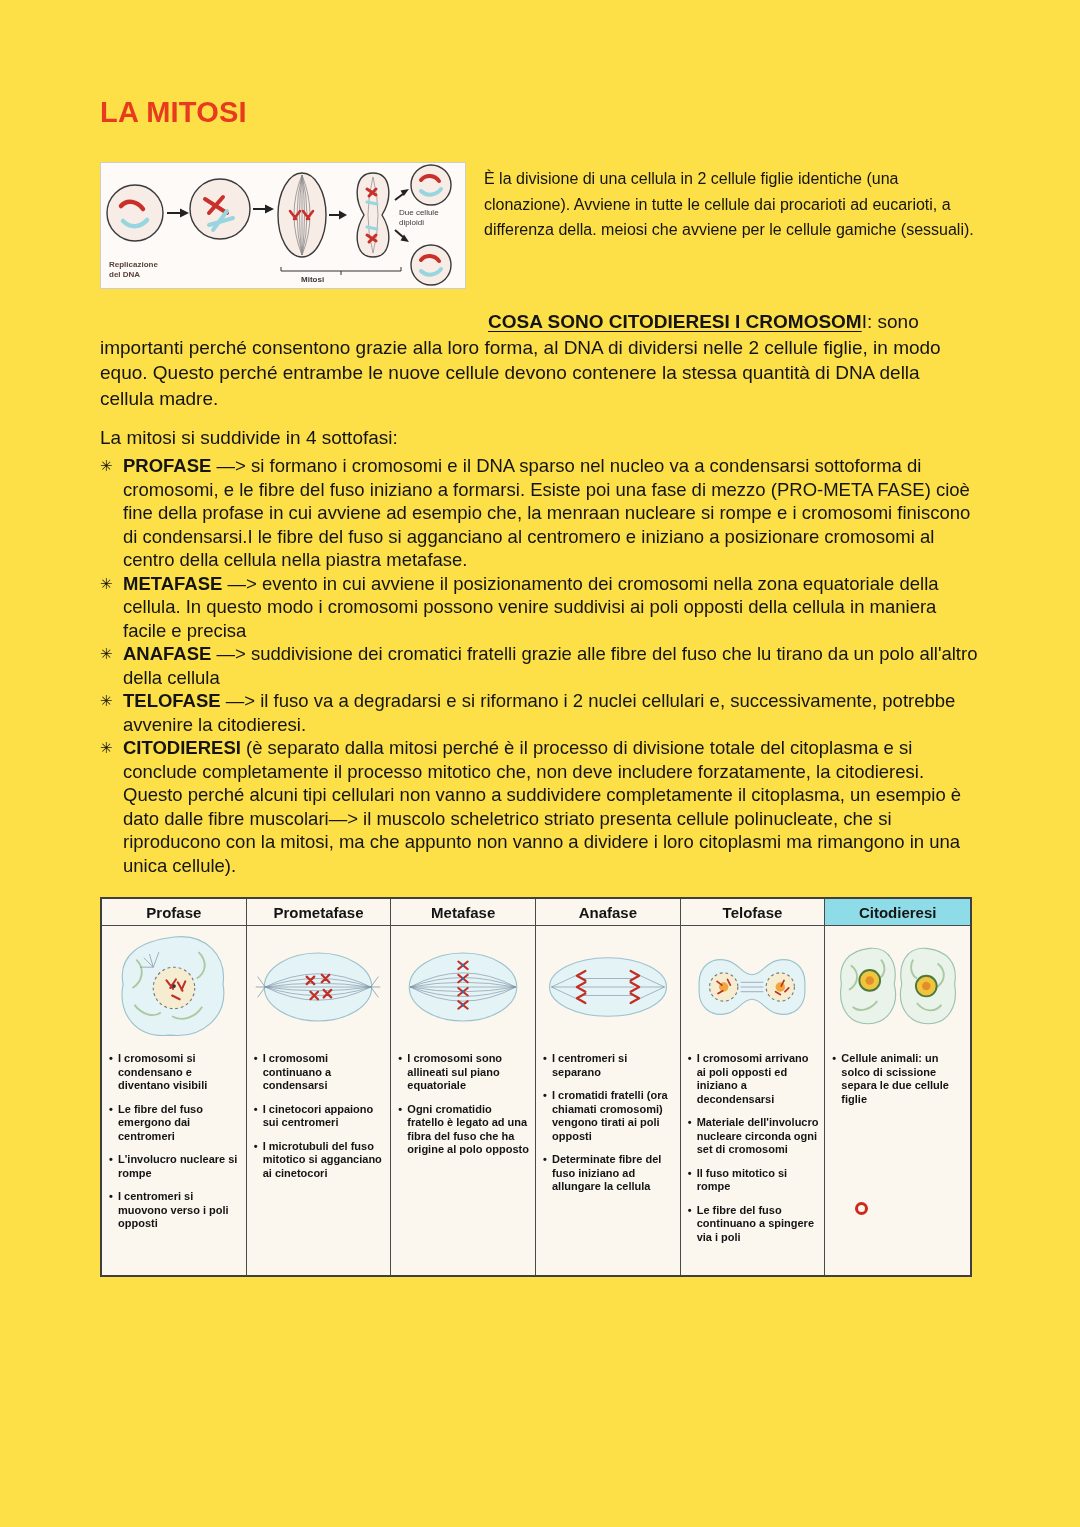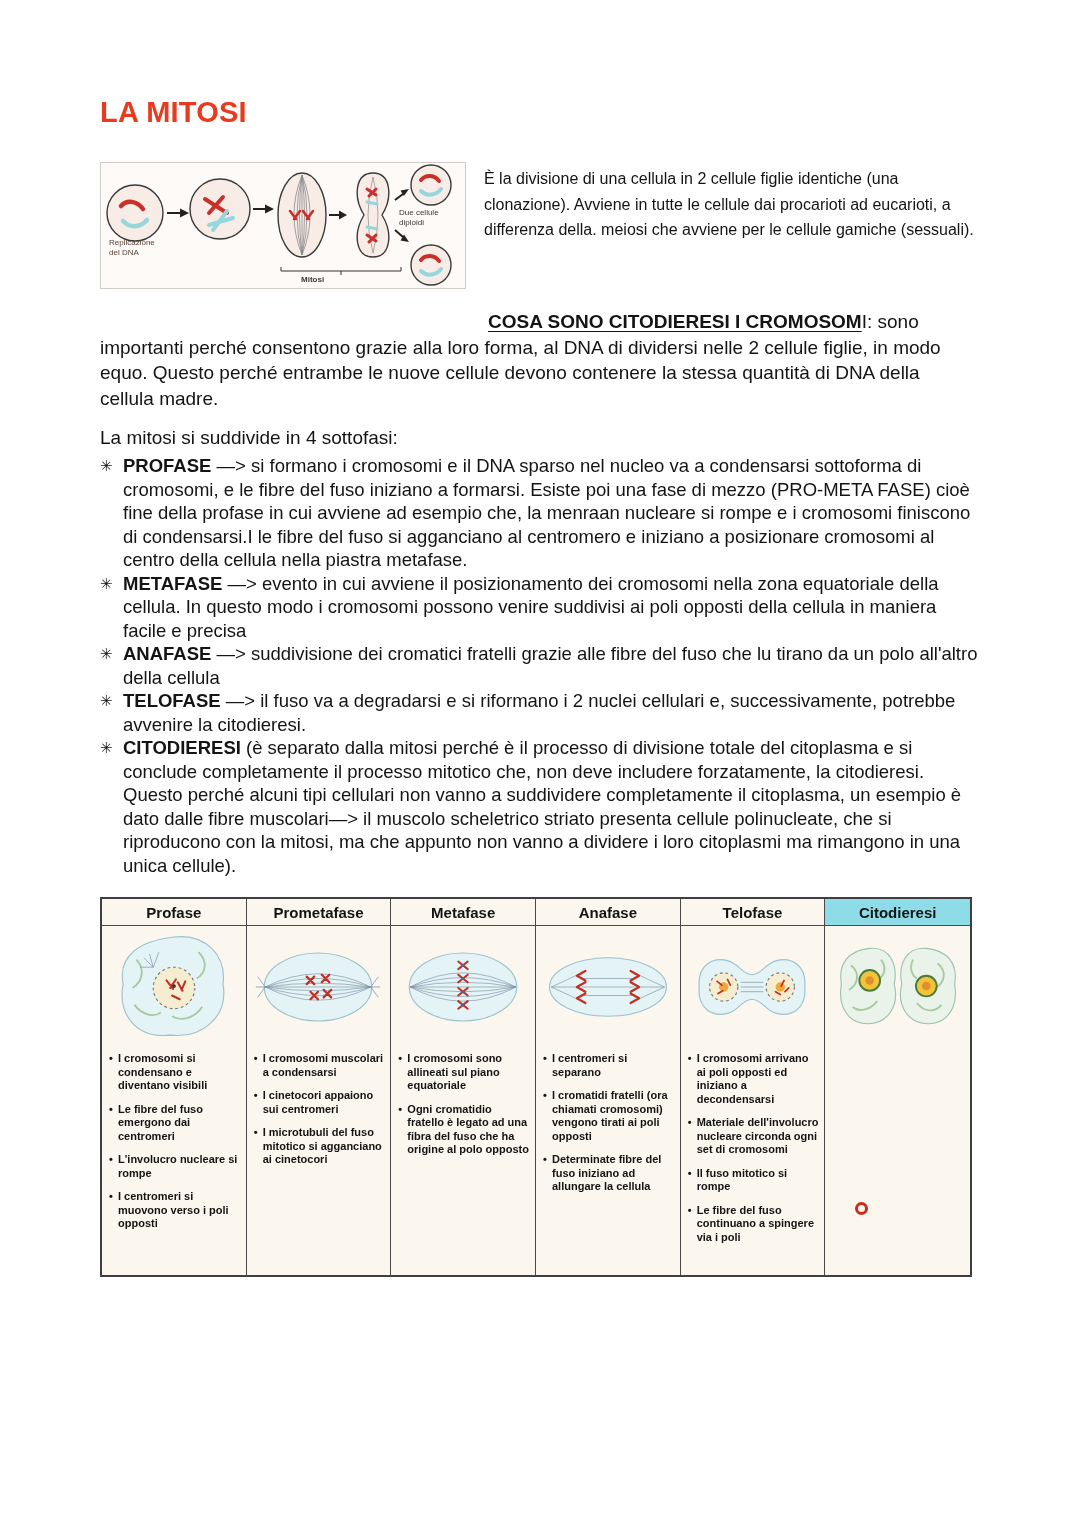--- a/index.html
+++ b/index.html
@@ -1,18 +1,18 @@
 <!DOCTYPE html>
 <html style="--title-red: #e83a1e; --cyan-highlight: #8edce8; --paper: #fbf6ee; --chromosome-red: #c9302a; --chromosome-cyan: #97d6de;"><head>
 <meta charset="utf-8">
 <style>
   html,body { margin:0; padding:0; background:#e9e9e9; }
   .page {
     position:relative; width:1080px; height:1527px; margin:0 auto;
-    background:#ffffff; box-sizing:border-box;
+    background:#fde047; box-sizing:border-box;
     padding:96px 102px 0 100px;
     font-family:"Liberation Sans", sans-serif; color:#141414;
     overflow:hidden;
   }
   h1.title {
     margin:0 0 34px 0; font-size:29px; line-height:32px; font-weight:bold;
     color:var(--title-red, #e83a1e); letter-spacing:0.2px;
   }
   .top-row { display:flex; gap:18px; margin-bottom:20px; }
   .diagram-box {
@@ -108,21 +108,21 @@
         <circle cx="330" cy="22" r="20" fill="#f8ece7" stroke="#3a3a3a" stroke-width="1.4"></circle>
         <path d="M320,17 C325,11 334,12 338,18" stroke="#c9302a" stroke-width="4" fill="none" stroke-linecap="round"></path>
         <path d="M320,28 C326,34 336,32 340,26" stroke="#97d6de" stroke-width="4" fill="none" stroke-linecap="round"></path>
 
         <circle cx="330" cy="102" r="20" fill="#f8ece7" stroke="#3a3a3a" stroke-width="1.4"></circle>
         <path d="M320,97 C325,91 334,92 338,98" stroke="#c9302a" stroke-width="4" fill="none" stroke-linecap="round"></path>
         <path d="M320,108 C326,114 336,112 340,106" stroke="#97d6de" stroke-width="4" fill="none" stroke-linecap="round"></path>
 
         <path d="M180,104 L180,108 L300,108 L300,104 M240,108 L240,112" stroke="#333" stroke-width="1" fill="none"></path>
       </svg>
-      <div class="diag-label" style="left:8px; top:75px; width:80px;">Replicazione
+      <div class="diag-label" style="left:8px; top:97px; width:80px;font-weight:bold;">Replicazione
 del DNA</div>
       <div class="diag-label dark" style="left:200px; top:112px; width:60px;font-weight:bold;">Mitosi</div>
       <div class="diag-label dark" style="left:298px; top:45px; width:64px;">Due cellule
 diploidi</div>
     </div>
     <div class="intro-text">È la divisione di una cellula in 2 cellule figlie identiche (una clonazione). Avviene in tutte le cellule  dai procarioti ad eucarioti, a differenza della. meiosi che avviene per le cellule gamiche (sessuali).</div>
   </div>
 
   <p class="chromo-para"><span class="chromo-heading">COSA SONO CITODIERESI I CROMOSOM</span><span>I: sono importanti perché consentono grazie alla loro forma, al DNA di dividersi nelle 2 cellule figlie, in modo equo. Questo perché entrambe le nuove cellule  devono contenere la stessa quantità di DNA della cellula madre.</span></p>
 
@@ -162,21 +162,21 @@
       <div class="ptcol-header">Prometafase</div>
       <div class="ptcol-illo">
         <svg width="132" height="114" viewBox="0 0 140 118">
           <ellipse cx="70" cy="59" rx="57" ry="36" fill="#e4f3f5" stroke="#9cc2cc" stroke-width="1.2"></ellipse>
           <path d="M14,59 Q70,31 126,59 M14,59 Q70,41 126,59 M14,59 Q70,51 126,59 M14,59 L126,59 M14,59 Q70,67 126,59 M14,59 Q70,77 126,59 M14,59 Q70,87 126,59" stroke="#7e93a6" stroke-width="0.7" fill="none"></path>
           <path d="M14,59 L6,48 M14,59 L4,59 M14,59 L6,70 M126,59 L134,48 M126,59 L136,59 M126,59 L134,70" stroke="#7e93a6" stroke-width="0.8"></path>
           <path d="M58,48 l8,8 M58,56 l8,-8 M74,46 l8,8 M74,54 l8,-8 M62,64 l8,8 M62,72 l8,-8 M76,62 l8,8 M76,70 l8,-8" stroke="#c22f24" stroke-width="2.4" stroke-linecap="round"></path>
         </svg>
       </div>
       <ul class="ptcol-bullets">
-        <li>I cromosomi muscolari a condensarsi</li>
+        <li>I cromosomi continuano a condensarsi</li>
         <li>I cinetocori appaiono sui centromeri</li>
         <li>I microtubuli del fuso mitotico si agganciano ai cinetocori</li>
       </ul>
     </div>
 
     <div class="ptcol">
       <div class="ptcol-header">Metafase</div>
       <div class="ptcol-illo">
         <svg width="132" height="114" viewBox="0 0 140 118">
           <ellipse cx="70" cy="59" rx="57" ry="36" fill="#e4f3f5" stroke="#9cc2cc" stroke-width="1.2"></ellipse>
@@ -239,19 +239,20 @@
           <path d="M40,18 C62,16 70,36 66,56 C72,80 58,98 38,98 C16,98 6,78 10,56 C6,34 18,20 40,18 Z" fill="#e9f3ea" stroke="#9cc2b0" stroke-width="1.2"></path>
           <path d="M100,18 C122,20 134,34 130,56 C134,78 124,98 102,98 C82,98 68,80 74,56 C70,36 78,16 100,18 Z" fill="#e9f3ea" stroke="#9cc2b0" stroke-width="1.2"></path>
           <path d="M20,36 C30,44 28,56 18,62 M48,74 C40,84 28,86 22,80 M112,34 C122,42 120,54 110,60 M90,76 C98,86 110,86 116,78 M52,30 C58,38 56,46 50,50 M86,30 C82,38 84,46 90,50" stroke="#aac9a0" stroke-width="2" fill="none"></path>
           <circle cx="40" cy="52" r="11" fill="#f2c33c" stroke="#4a7a3a" stroke-width="2"></circle>
           <circle cx="40" cy="52" r="4.5" fill="#e08f2a"></circle>
           <circle cx="100" cy="58" r="11" fill="#f2c33c" stroke="#4a7a3a" stroke-width="2"></circle>
           <circle cx="100" cy="58" r="4.5" fill="#e08f2a"></circle>
         </svg>
       </div>
       <ul class="ptcol-bullets">
+        <li>Cellule animali: un solco di scissione separa le due cellule figlie</li>
       </ul>
       <div class="red-stamp" style="margin-bottom:60px;"></div>
     </div>
 
   </div>
 
 </div>
 
 </body></html>

